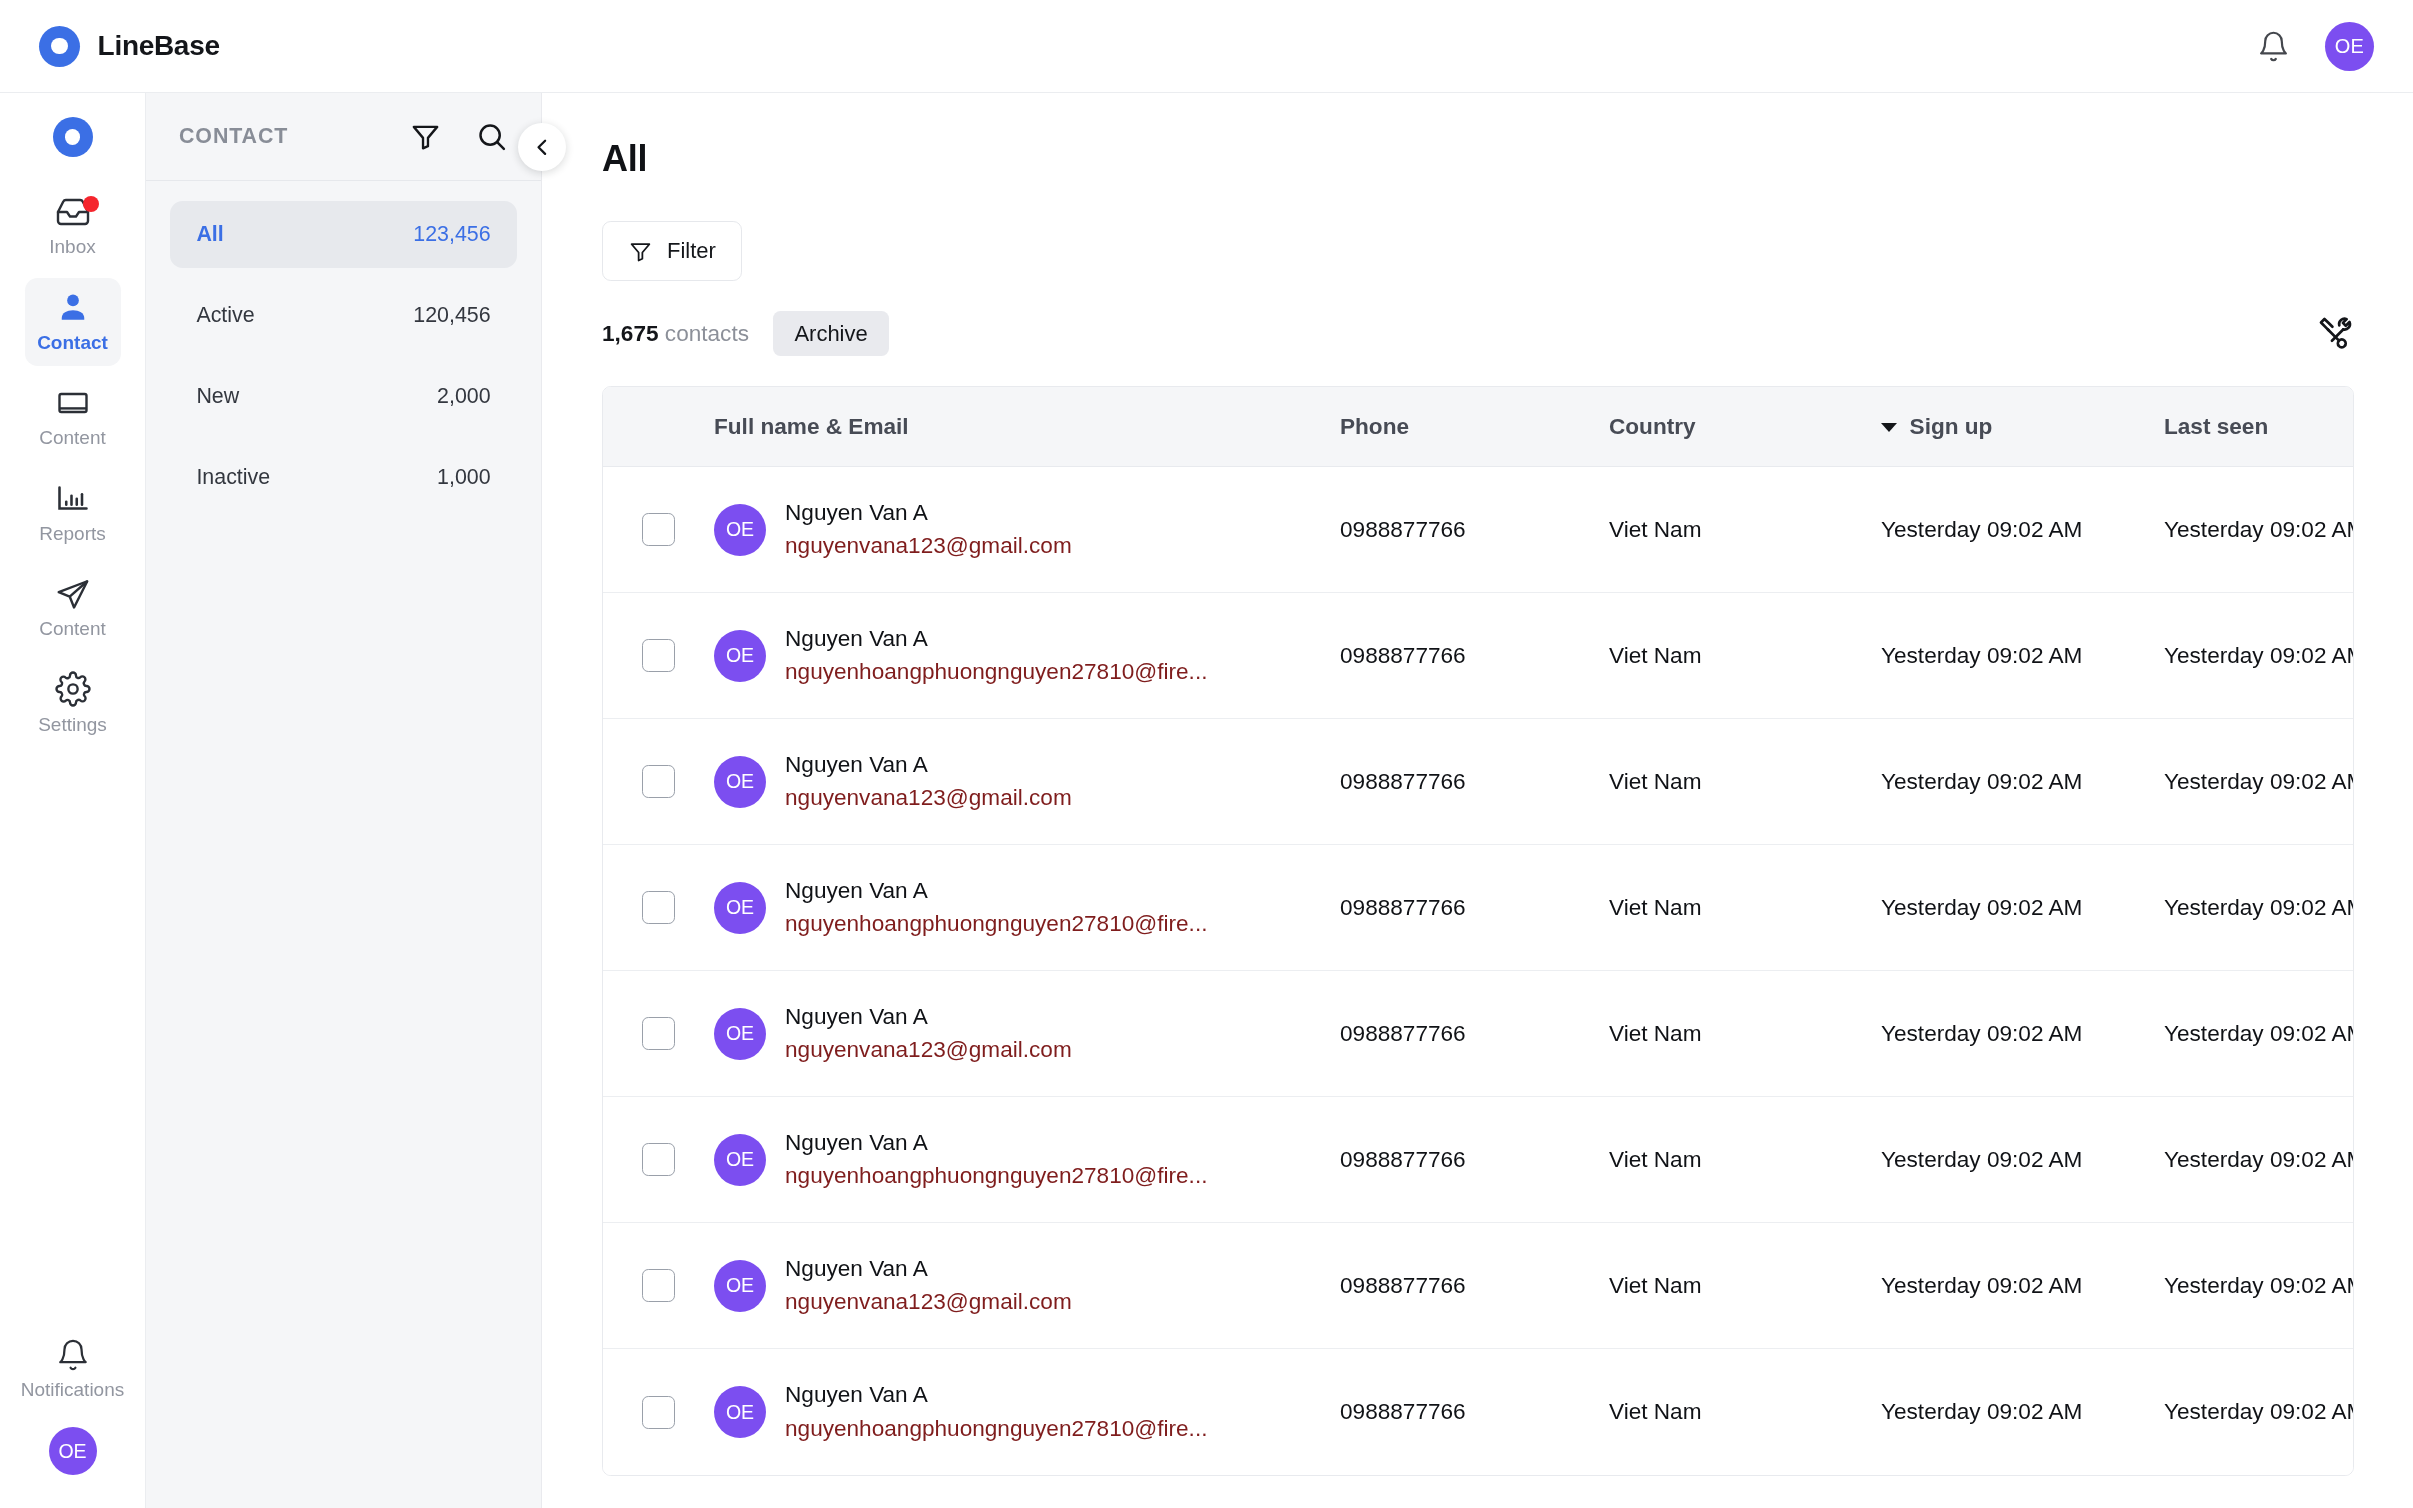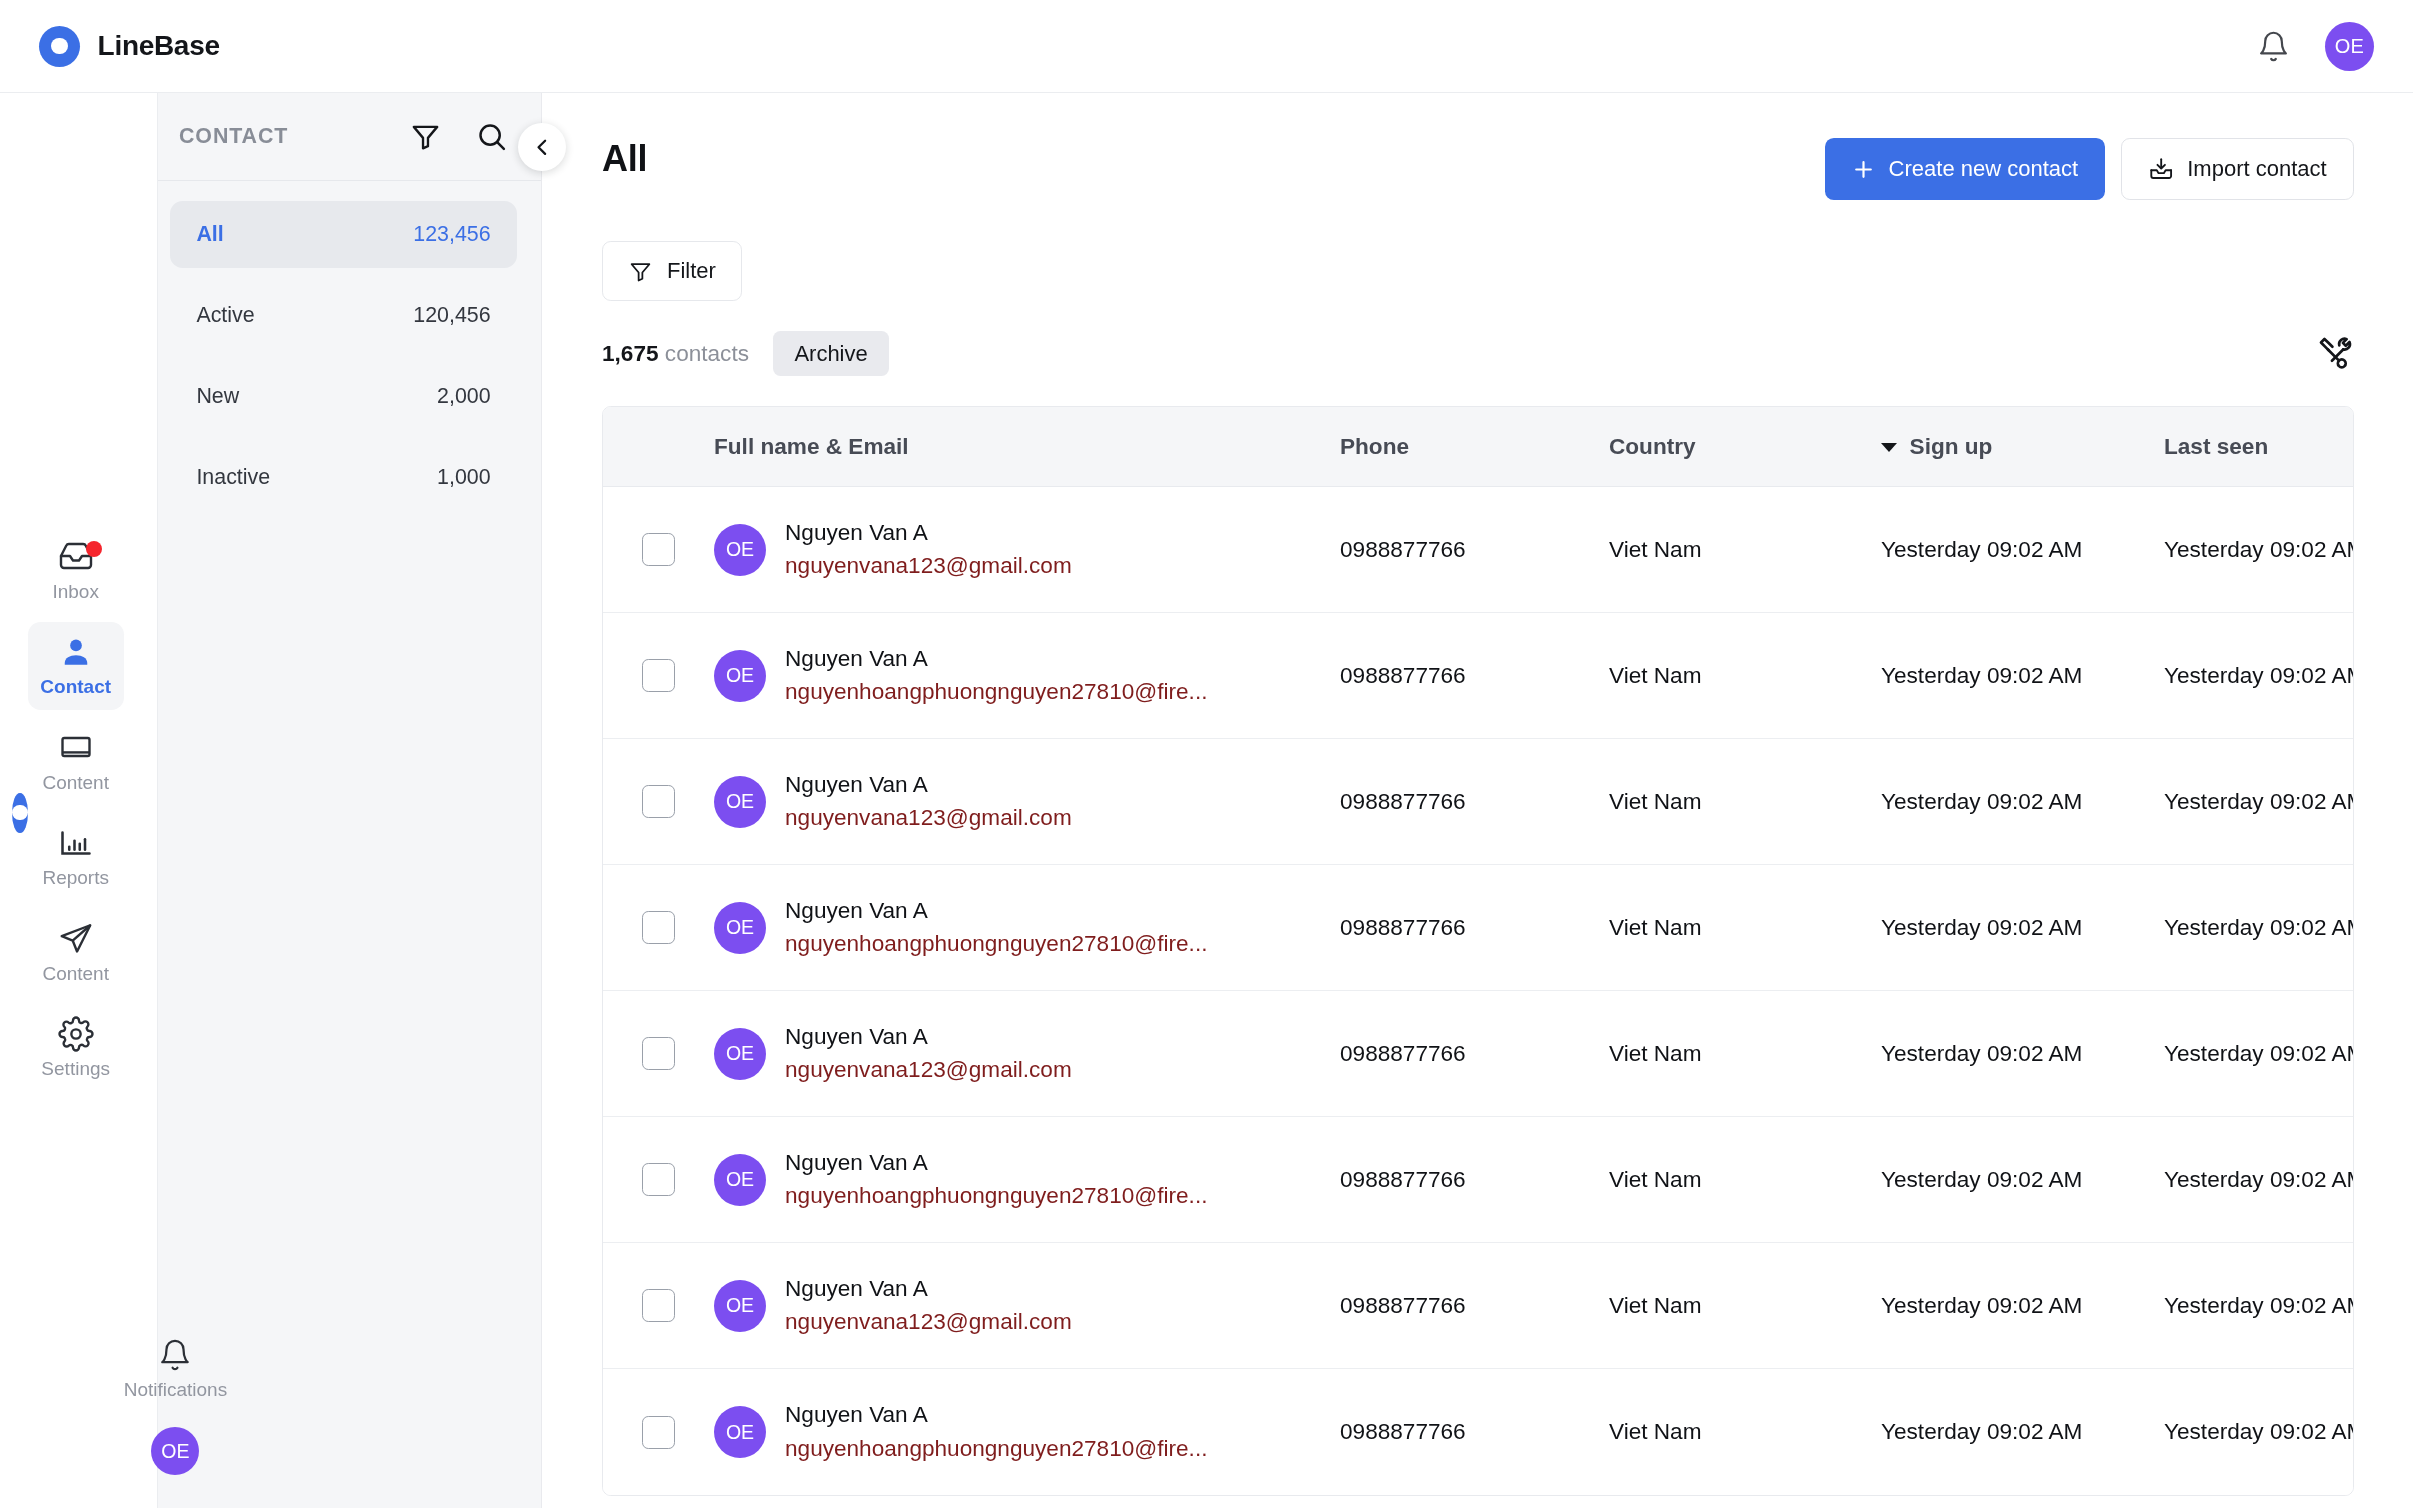--- a/index.html
+++ b/index.html
@@ -38,25 +38,25 @@
   .bell-top { width: 33px; height: 33px; color: #44474d; }
   .avatar-top {
     width: 49px; height: 49px; border-radius: 50%;
     background: #7c4ef0; color: #fff;
     display: flex; align-items: center; justify-content: center;
     font-size: 20px; font-weight: 500; letter-spacing: 0.3px;
   }
 
   
   .rail {
-    position: absolute; top: 93px; left: 12px;
+    position: absolute; top: 93px; left: 0;
     width: 146px; height: 1415px;
     background: #ffffff;
     border-right: 1.3px solid #ebedf0;
-    display: flex; align-items: center;
+    display: flex; flex-direction: column; align-items: center;
     z-index: 30;
   }
   .rail-logo {
     margin-top: 24px; width: 40px; height: 40px; border-radius: 50%;
     background: #3b6fe5; display: flex; align-items: center; justify-content: center;
   }
   .rail-logo i { width: 15.7px; height: 15.7px; border-radius: 50%; background: #ffffff; display:block; }
 
   .rail-items { margin-top: 25px; width: 100%; display: flex; flex-direction: column; align-items: center; }
   .rail-item {
@@ -365,41 +365,20 @@
     <svg viewBox="0 0 24 24" fill="none" stroke="currentColor" stroke-width="2.4" stroke-linecap="round" stroke-linejoin="round" width="22.6" height="22.6">
       <path d="M15 5 8 12l7 7"></path>
     </svg>
   </span>
 </div>
 
 <div class="main">
 
   <div class="main-head">
     <span class="page-title">All</span>
-    <div class="head-actions">
-      <div class="btn btn-primary">
-        <span style="display:flex">
-          <svg viewBox="0 0 24 24" fill="none" stroke="currentColor" stroke-width="2.1" stroke-linecap="round" width="25" height="25">
-            <path d="M12 5v14M5 12h14"></path>
-          </svg>
-        </span>
-        <span>Create new contact</span>
-      </div>
-      <div class="btn btn-outline">
-        <span style="display:flex">
-          <svg viewBox="0 0 24 24" fill="none" stroke="currentColor" stroke-width="1.7" stroke-linecap="round" stroke-linejoin="round" width="26.4" height="26.4">
-            <path d="M12 3v8"></path>
-              <path d="M8.6 8 12 11.4 15.4 8"></path>
-            <path d="M3 13h5l1.6 2.6h4.8L16 13h5"></path>
-            <path d="M3 13v5.2A1.8 1.8 0 0 0 4.8 20h14.4a1.8 1.8 0 0 0 1.8-1.8V13"></path>
-          </svg>
-        </span>
-        <span>Import contact</span>
-      </div>
-    </div>
   </div>
 
   <div class="filter-row">
     <div class="btn-filter">
       <span style="display:flex">
         <svg viewBox="0 0 24 24" fill="none" stroke="currentColor" stroke-width="1.7" stroke-linecap="round" stroke-linejoin="round" width="25" height="25">
           <path d="M3.5 5h17l-6.7 8v6l-3.6 1.6V13z"></path>
         </svg>
       </span>
       <span>Filter</span>

